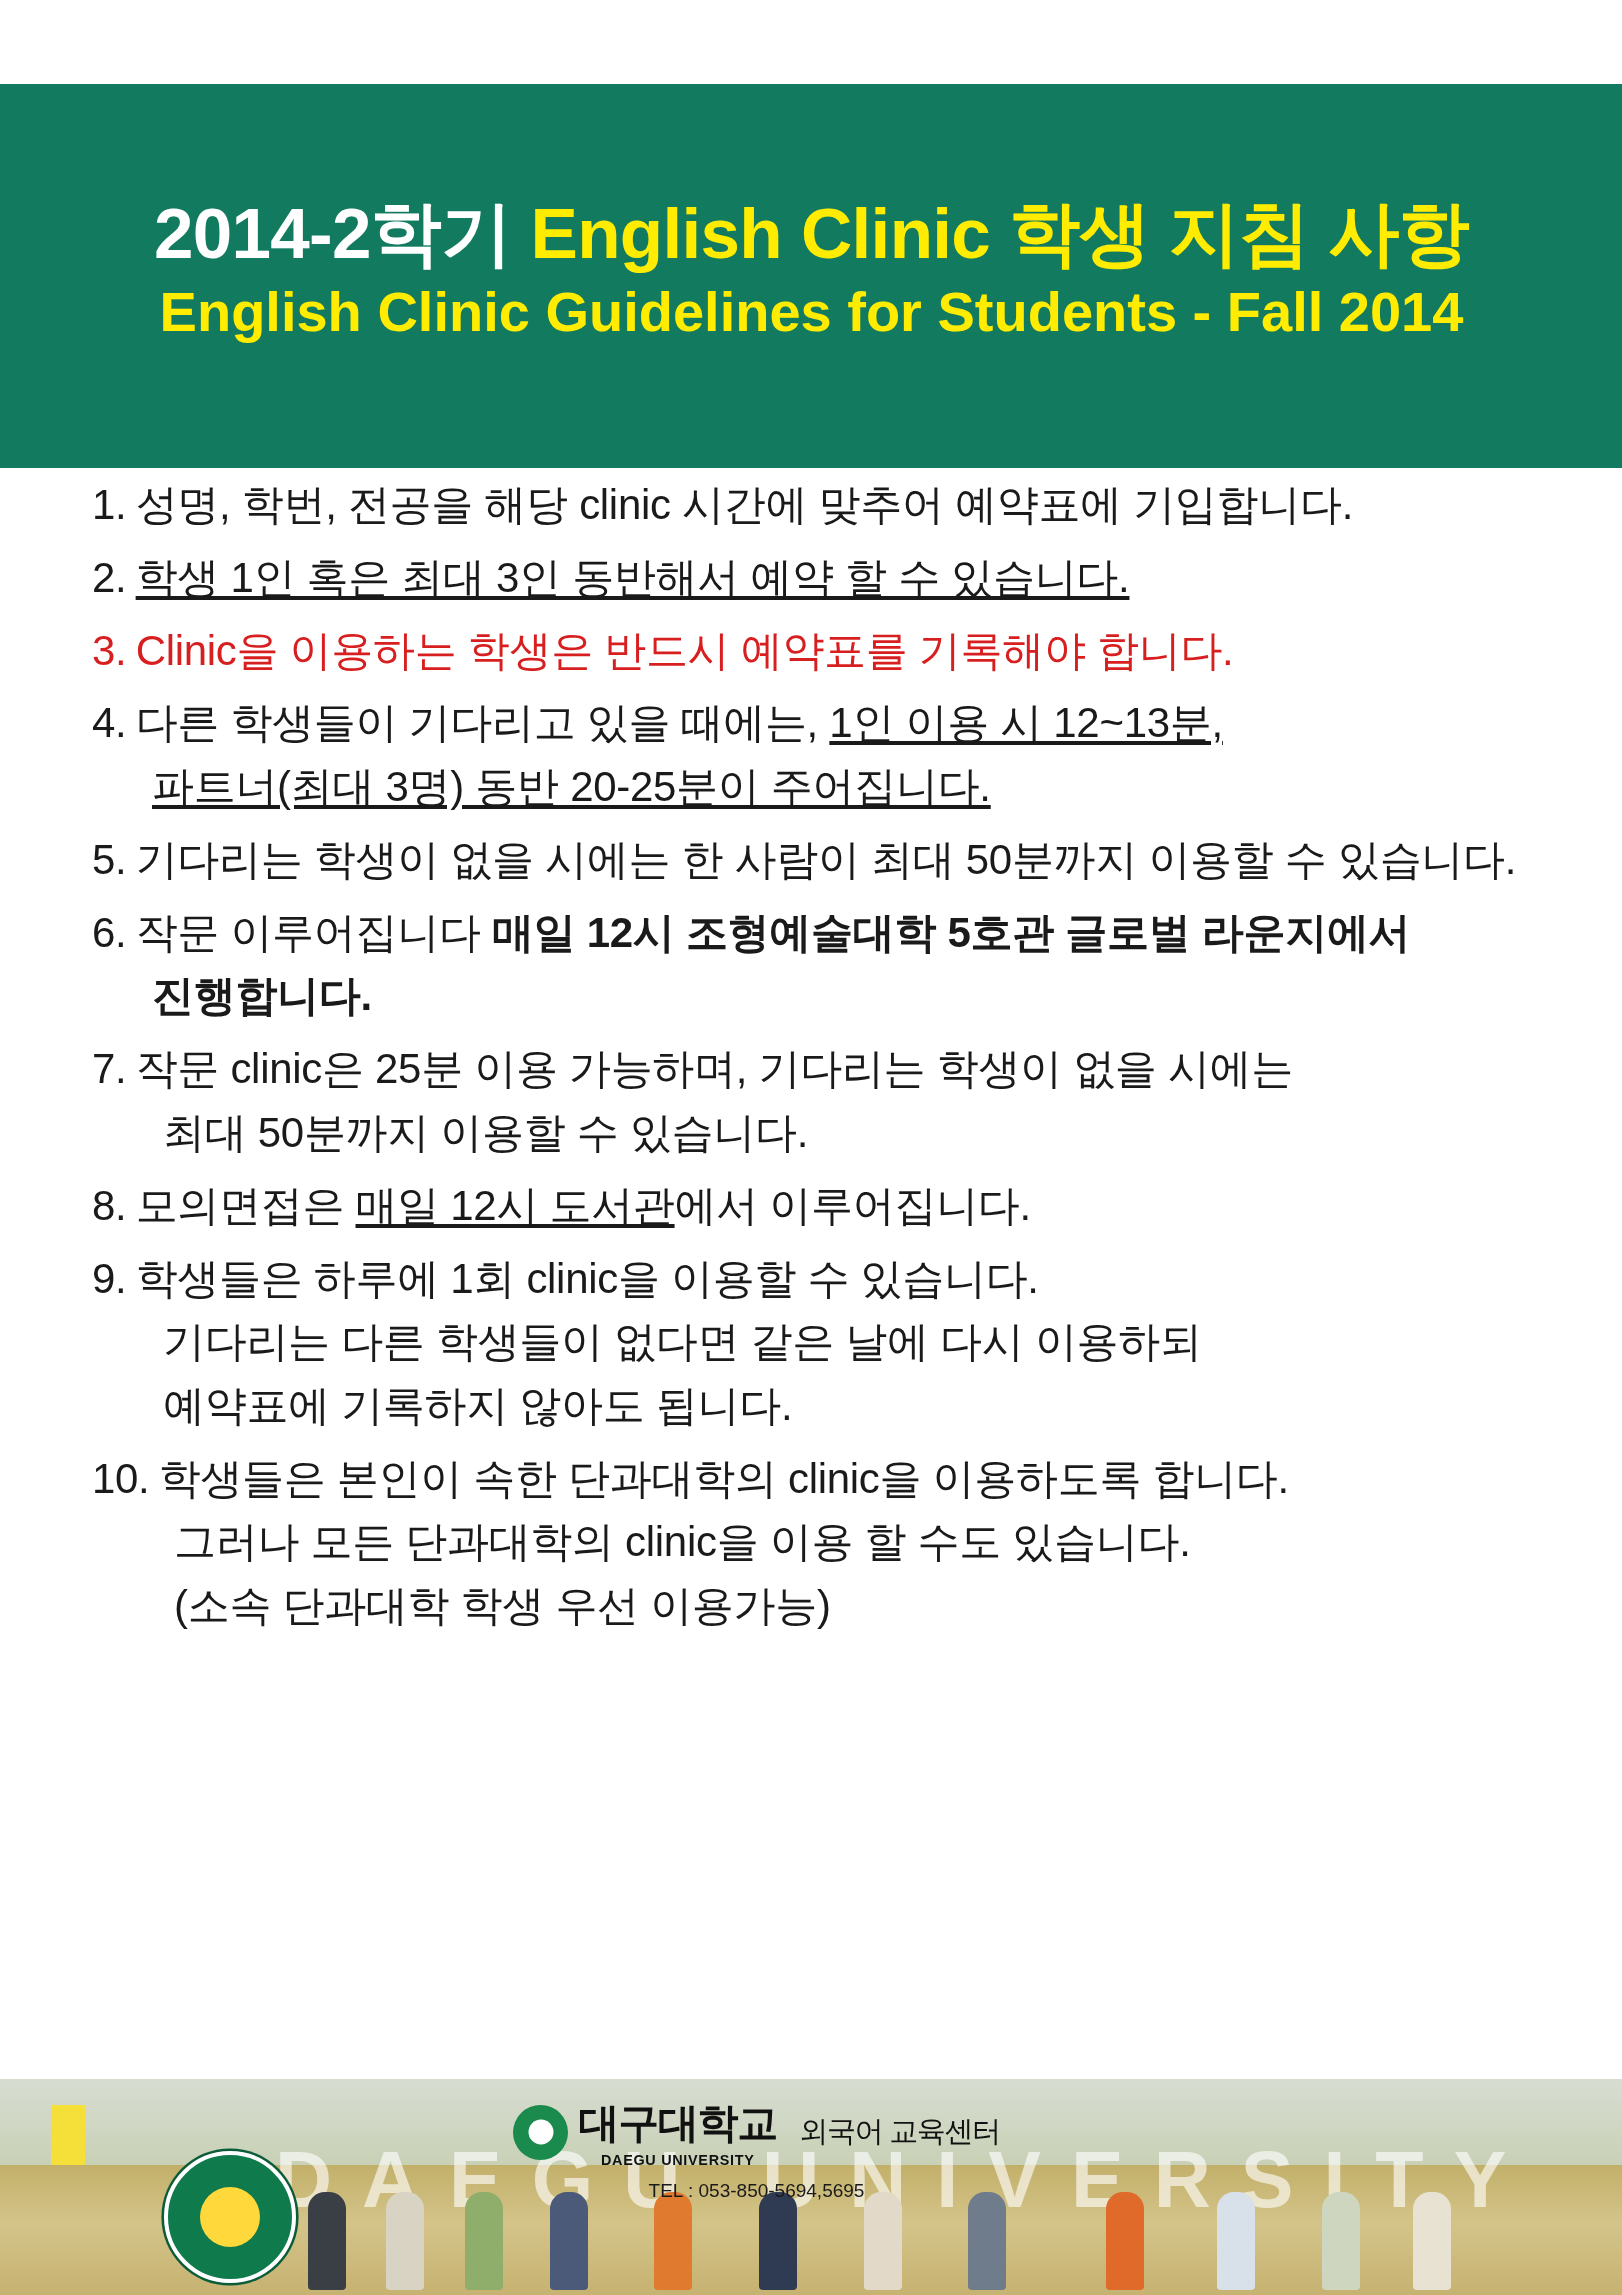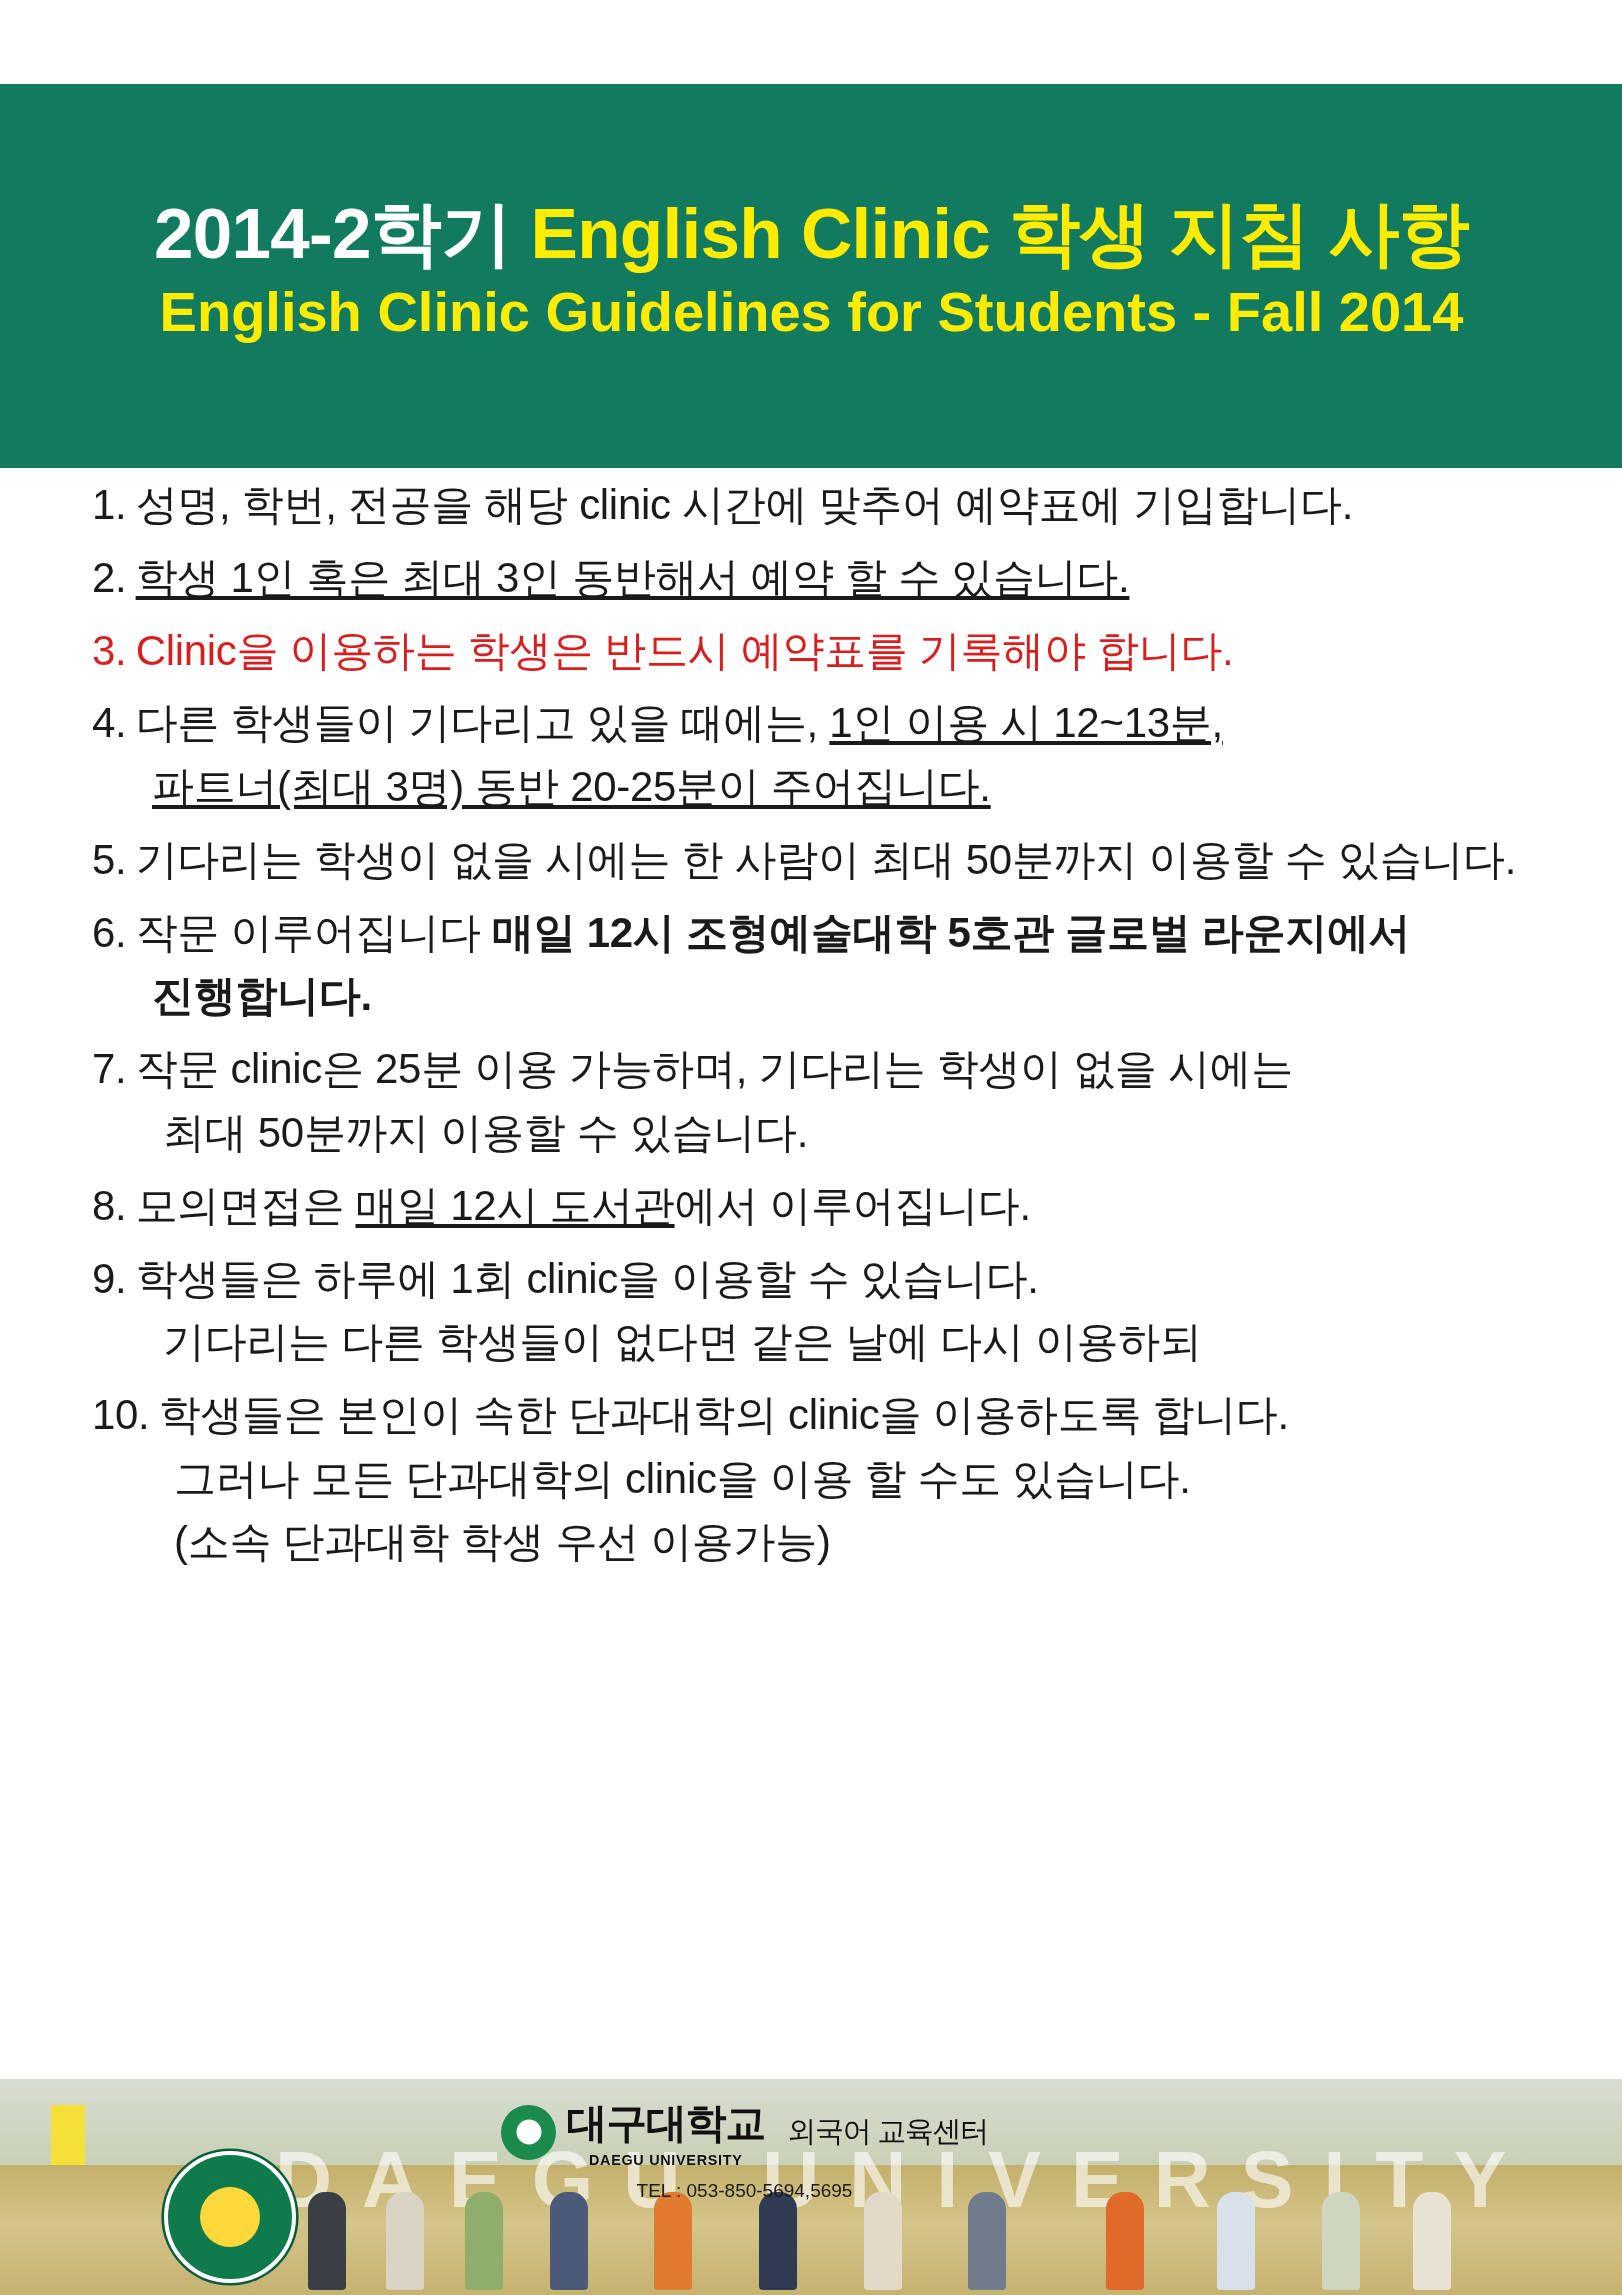--- a/index.html
+++ b/index.html
@@ -149,21 +149,21 @@
     content: "";
     position: absolute;
     left: 50%; top: 50%;
     transform: translate(-50%, -50%);
     width: 60px; height: 60px;
     border-radius: 50%;
     background: #ffd93b;
   }
   .footer-center {
     position: absolute;
-    left: 0;
+    left: 12px;
     top: 17px;
     width: 1489px;
     text-align: center;
     z-index: 5;
   }
   .logo-row {
     display: inline-flex;
     align-items: center;
     gap: 10.5px;
   }
@@ -271,20 +271,21 @@
   <div class="item">
     <span class="num">8.</span>
     <span class="txt"><span>모의면접은 </span><span class="u">매일 12시 도서관</span><span>에서 이루어집니다.</span></span>
   </div>
 
   <div class="item">
     <span class="num">9.</span>
     <span class="txt">학생들은 하루에 1회 clinic을 이용할 수 있습니다.</span>
   </div>
   <div class="sub indent2">기다리는 다른 학생들이 없다면 같은 날에 다시 이용하되</div>
+  <div class="sub indent2">예약표에 기록하지 않아도 됩니다.</div>
 
   <div class="item">
     <span class="num">10.</span>
     <span class="txt">학생들은 본인이 속한 단과대학의 clinic을 이용하도록 합니다.</span>
   </div>
   <div class="sub indent3">그러나 모든 단과대학의 clinic을 이용 할 수도 있습니다.</div>
   <div class="sub indent3">(소속 단과대학 학생 우선 이용가능)</div>
 
 </div>
 

